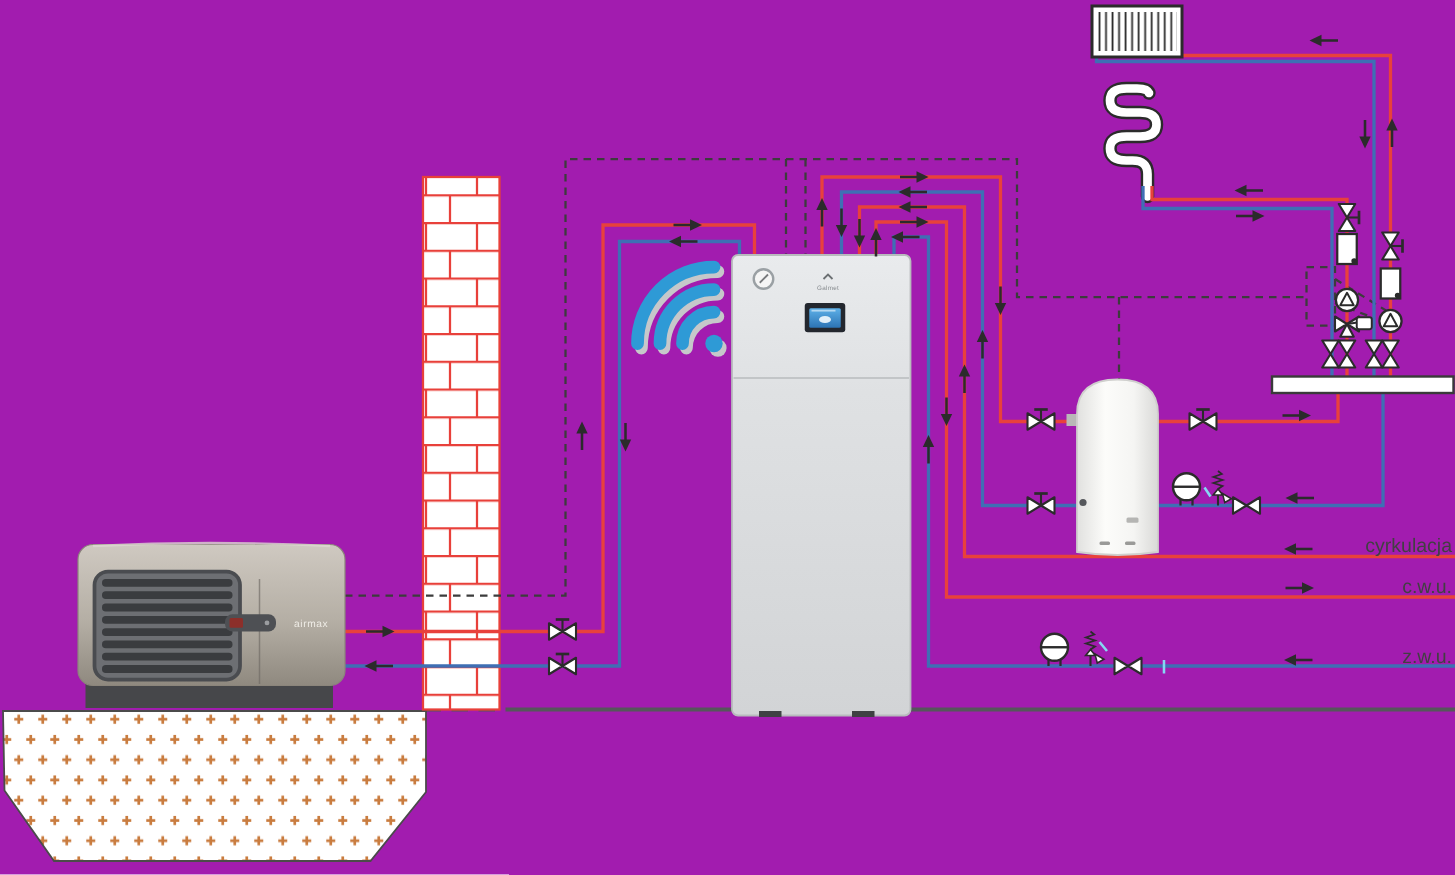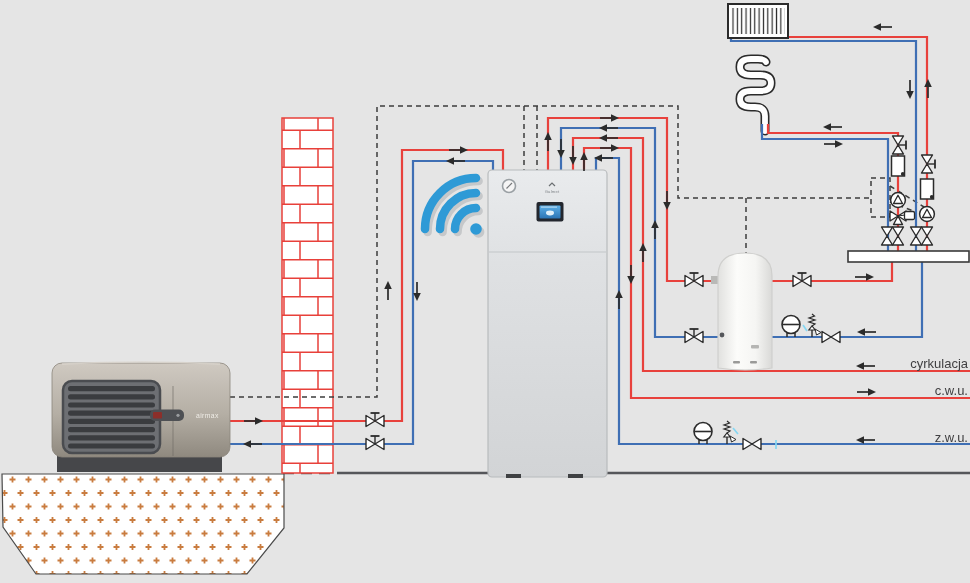--- a/index.html
+++ b/index.html
@@ -1,16 +1,16 @@
 <!DOCTYPE html>
 <html><head>
 <meta charset="utf-8">
 <style>
   html,body{margin:0;padding:0;background:#ffffff;}
-  .stage{position:relative;width:970px;height:583px;background:#e5e5e5;overflow:hidden;
+  .stage{position:relative;width:970px;height:583px;background:#a21caf;overflow:hidden;
          font-family:"Liberation Sans",sans-serif;}
   svg{display:block}
   text{font-family:"Liberation Sans",sans-serif;}
   .sys-label{font-size:13px;fill:#414042;}
   .brand-small{font-size:4.2px;fill:#84888c;letter-spacing:.2px;}
   .brand-outdoor{font-size:6.8px;fill:#efece6;letter-spacing:.4px;}
 </style>
 </head>
 <body>
 

